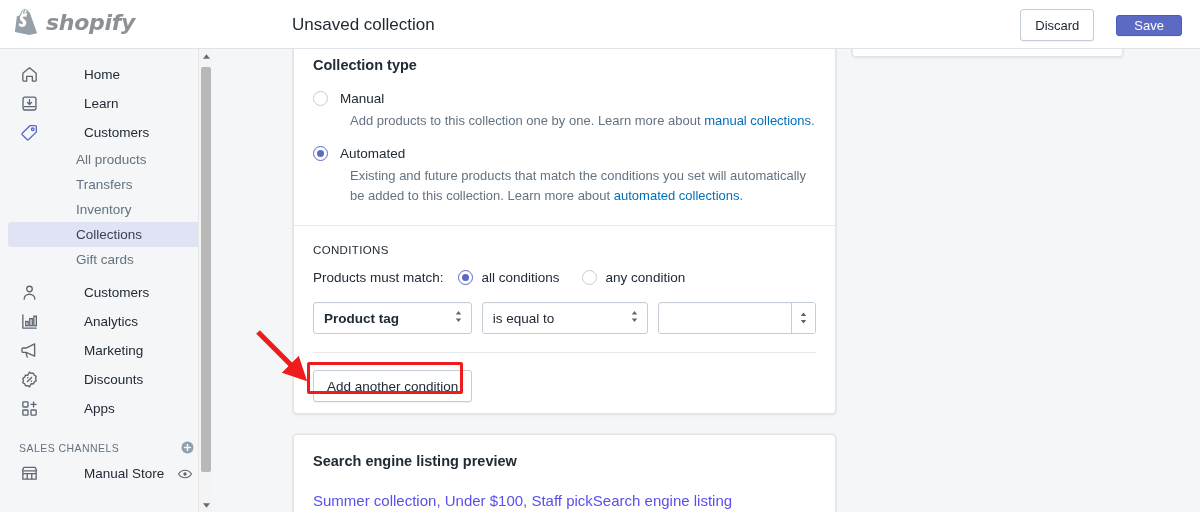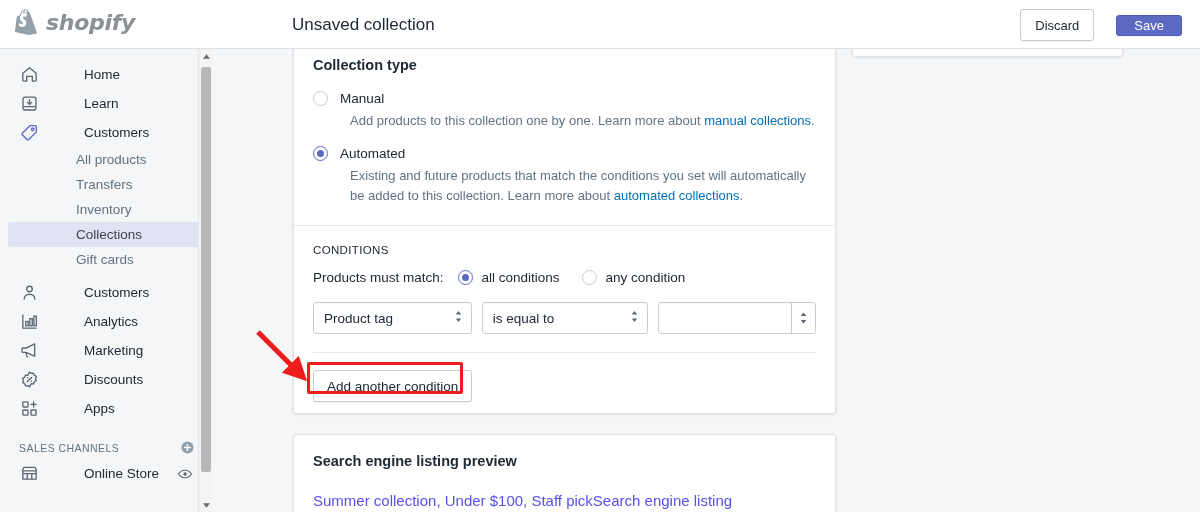--- a/index.html
+++ b/index.html
@@ -192,21 +192,21 @@
   .sel {
     position: relative;
     height: 32px; background: #fff;
     border: 1px solid #c4cdd5; border-radius: 3px;
     display: flex; align-items: center;
     padding: 0 26px 0 10px;
     font-size: 13.5px; color: #212b36;
     cursor: pointer;
     box-shadow: inset 0 1px 0 rgba(99,115,129,.05);
   }
-  #sel-field { width: 162px; }
+  #sel-field { width: 162px; font-weight: bold; }
   #sel-operator { width: 170px; }
   .value-group {
     display: flex; height: 32px;
     border: 1px solid #c4cdd5; border-radius: 3px;
     background: #fff; overflow: hidden;
     box-shadow: inset 0 1px 0 rgba(99,115,129,.05);
   }
   .value-input {
     width: 132px; border: none; outline: none;
     font-size: 13.5px; color: #212b36; padding: 0 9px;
@@ -407,21 +407,21 @@
 
       <div class="nav-item" style="justify-content:space-between;padding-right:10px">
         <span style="display:flex;align-items:center">
           <span class="ico">
             <svg width="19" height="19" viewBox="0 0 20 20" fill="none" stroke="#5c6670" stroke-width="1.4">
               <path d="M3 7.2h14V16H3V7.2z" stroke-linejoin="round"></path>
               <path d="M2.4 7.2 4 3.6h12l1.6 3.6" stroke-linejoin="round"></path>
               <path d="M3 10.2h14M7.6 10.2V16M12.4 10.2V16"></path>
             </svg>
           </span>
-          <span class="nav-label">Online Store</span>
+          <span class="nav-label">Manual Store</span>
         </span>
         <span class="nav-trailing">
           <svg width="16" height="16" viewBox="0 0 20 20" fill="none" stroke="#5c6670" stroke-width="1.4">
             <path d="M1.9 10S4.8 5.3 10 5.3 18.1 10 18.1 10 15.2 14.7 10 14.7 1.9 10 1.9 10z" stroke-linejoin="round"></path>
             <circle cx="10" cy="10" r="2.1" fill="#5c6670" stroke="none"></circle>
           </svg>
         </span>
       </div>
 
     </div>

